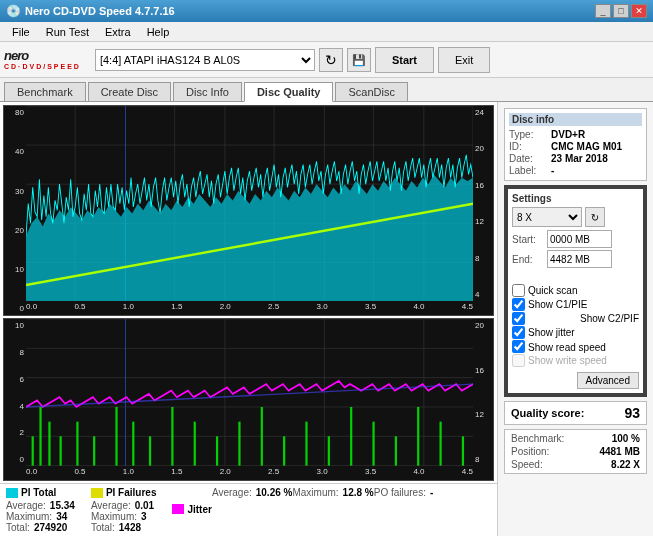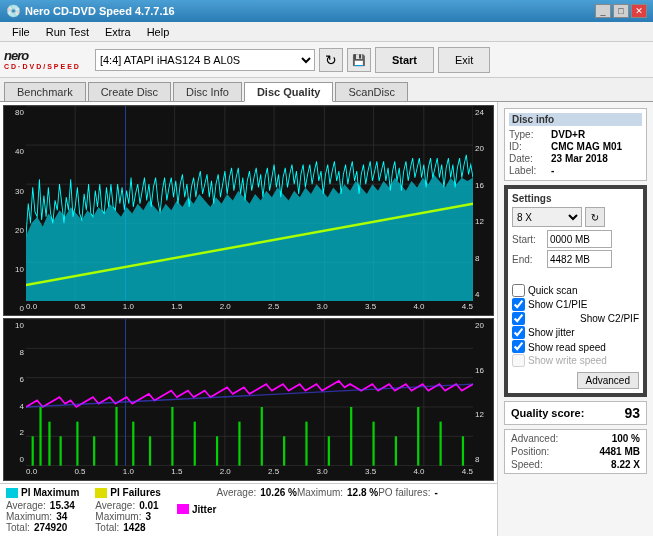--- a/index.html
+++ b/index.html
@@ -233,21 +233,21 @@
         <span style="color:#ddd;font-size:8px;">4.0</span>
         <span style="color:#ddd;font-size:8px;">4.5</span>
       </div>
     </div>
 
     <div style="background:white;padding:3px 6px;display:flex;gap:16px;border-top:1px solid #ccc;flex-shrink:0;">
 
       <div style="display:flex;flex-direction:column;">
         <div style="display:flex;align-items:center;gap:3px;margin-bottom:2px;">
           <span style="width:12px;height:10px;background:#00ccdd;display:inline-block;"></span>
-          <span style="font-size:10px;font-weight:bold;">PI Maximum</span>
+          <span style="font-size:10px;font-weight:bold;">PI Total</span>
         </div>
         <div style="display:flex;gap:4px;font-size:10px;">
           <span style="color:#555;">Average:</span>
           <span style="font-weight:bold;">15.34</span>
         </div>
         <div style="display:flex;gap:4px;font-size:10px;">
           <span style="color:#555;">Maximum:</span>
           <span style="font-weight:bold;">34</span>
         </div>
         <div style="display:flex;gap:4px;font-size:10px;">
@@ -367,21 +367,21 @@
       </div>
     </div>
 
     <div style="display:flex;justify-content:space-between;align-items:center;background:white;border:1px solid #bbb;padding:3px 6px;">
       <span style="font-size:11px;font-weight:bold;">Quality score:</span>
       <span style="font-size:14px;font-weight:bold;">93</span>
     </div>
 
     <div style="background:white;border:1px solid #bbb;padding:3px 6px;">
       <div style="display:flex;justify-content:space-between;font-size:10px;margin-bottom:2px;">
-        <span style="color:#555;">Advanced:</span>
+        <span style="color:#555;">Benchmark:</span>
         <span style="font-weight:bold;">100 %</span>
       </div>
       <div style="display:flex;justify-content:space-between;font-size:10px;margin-bottom:2px;">
         <span style="color:#555;">Position:</span>
         <span style="font-weight:bold;">4481 MB</span>
       </div>
       <div style="display:flex;justify-content:space-between;font-size:10px;">
         <span style="color:#555;">Speed:</span>
         <span style="font-weight:bold;">8.22 X</span>
       </div>

